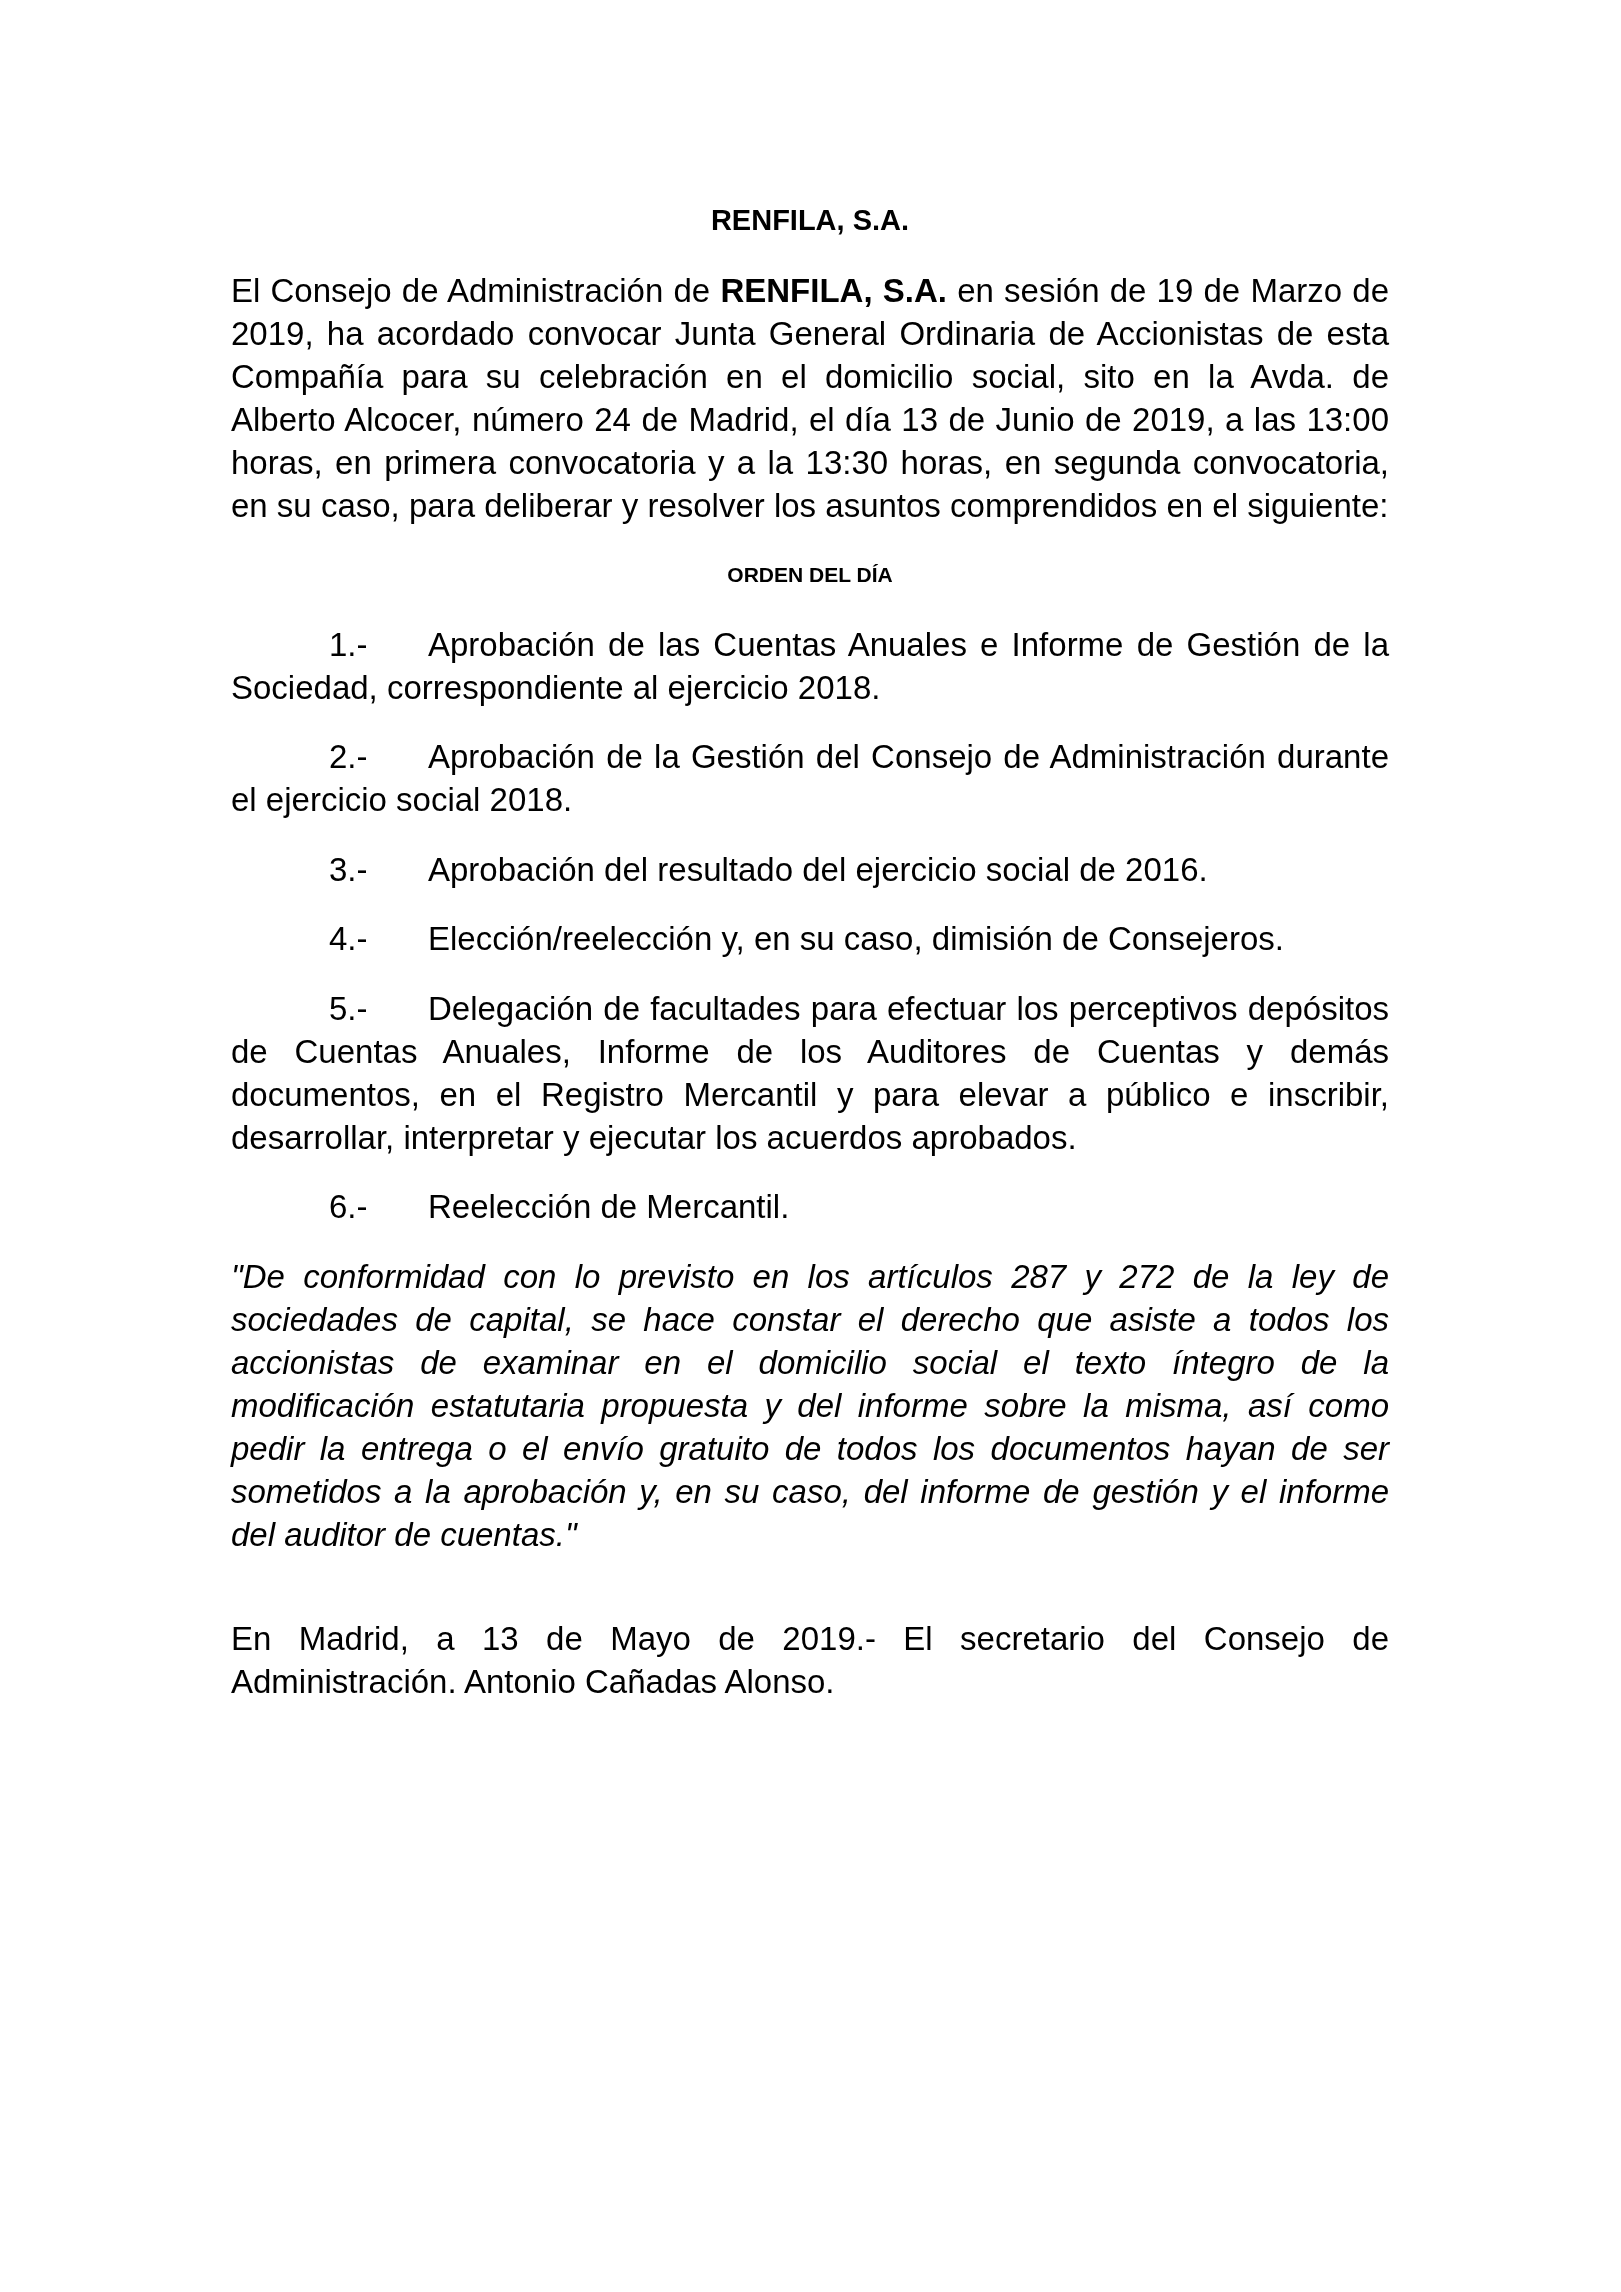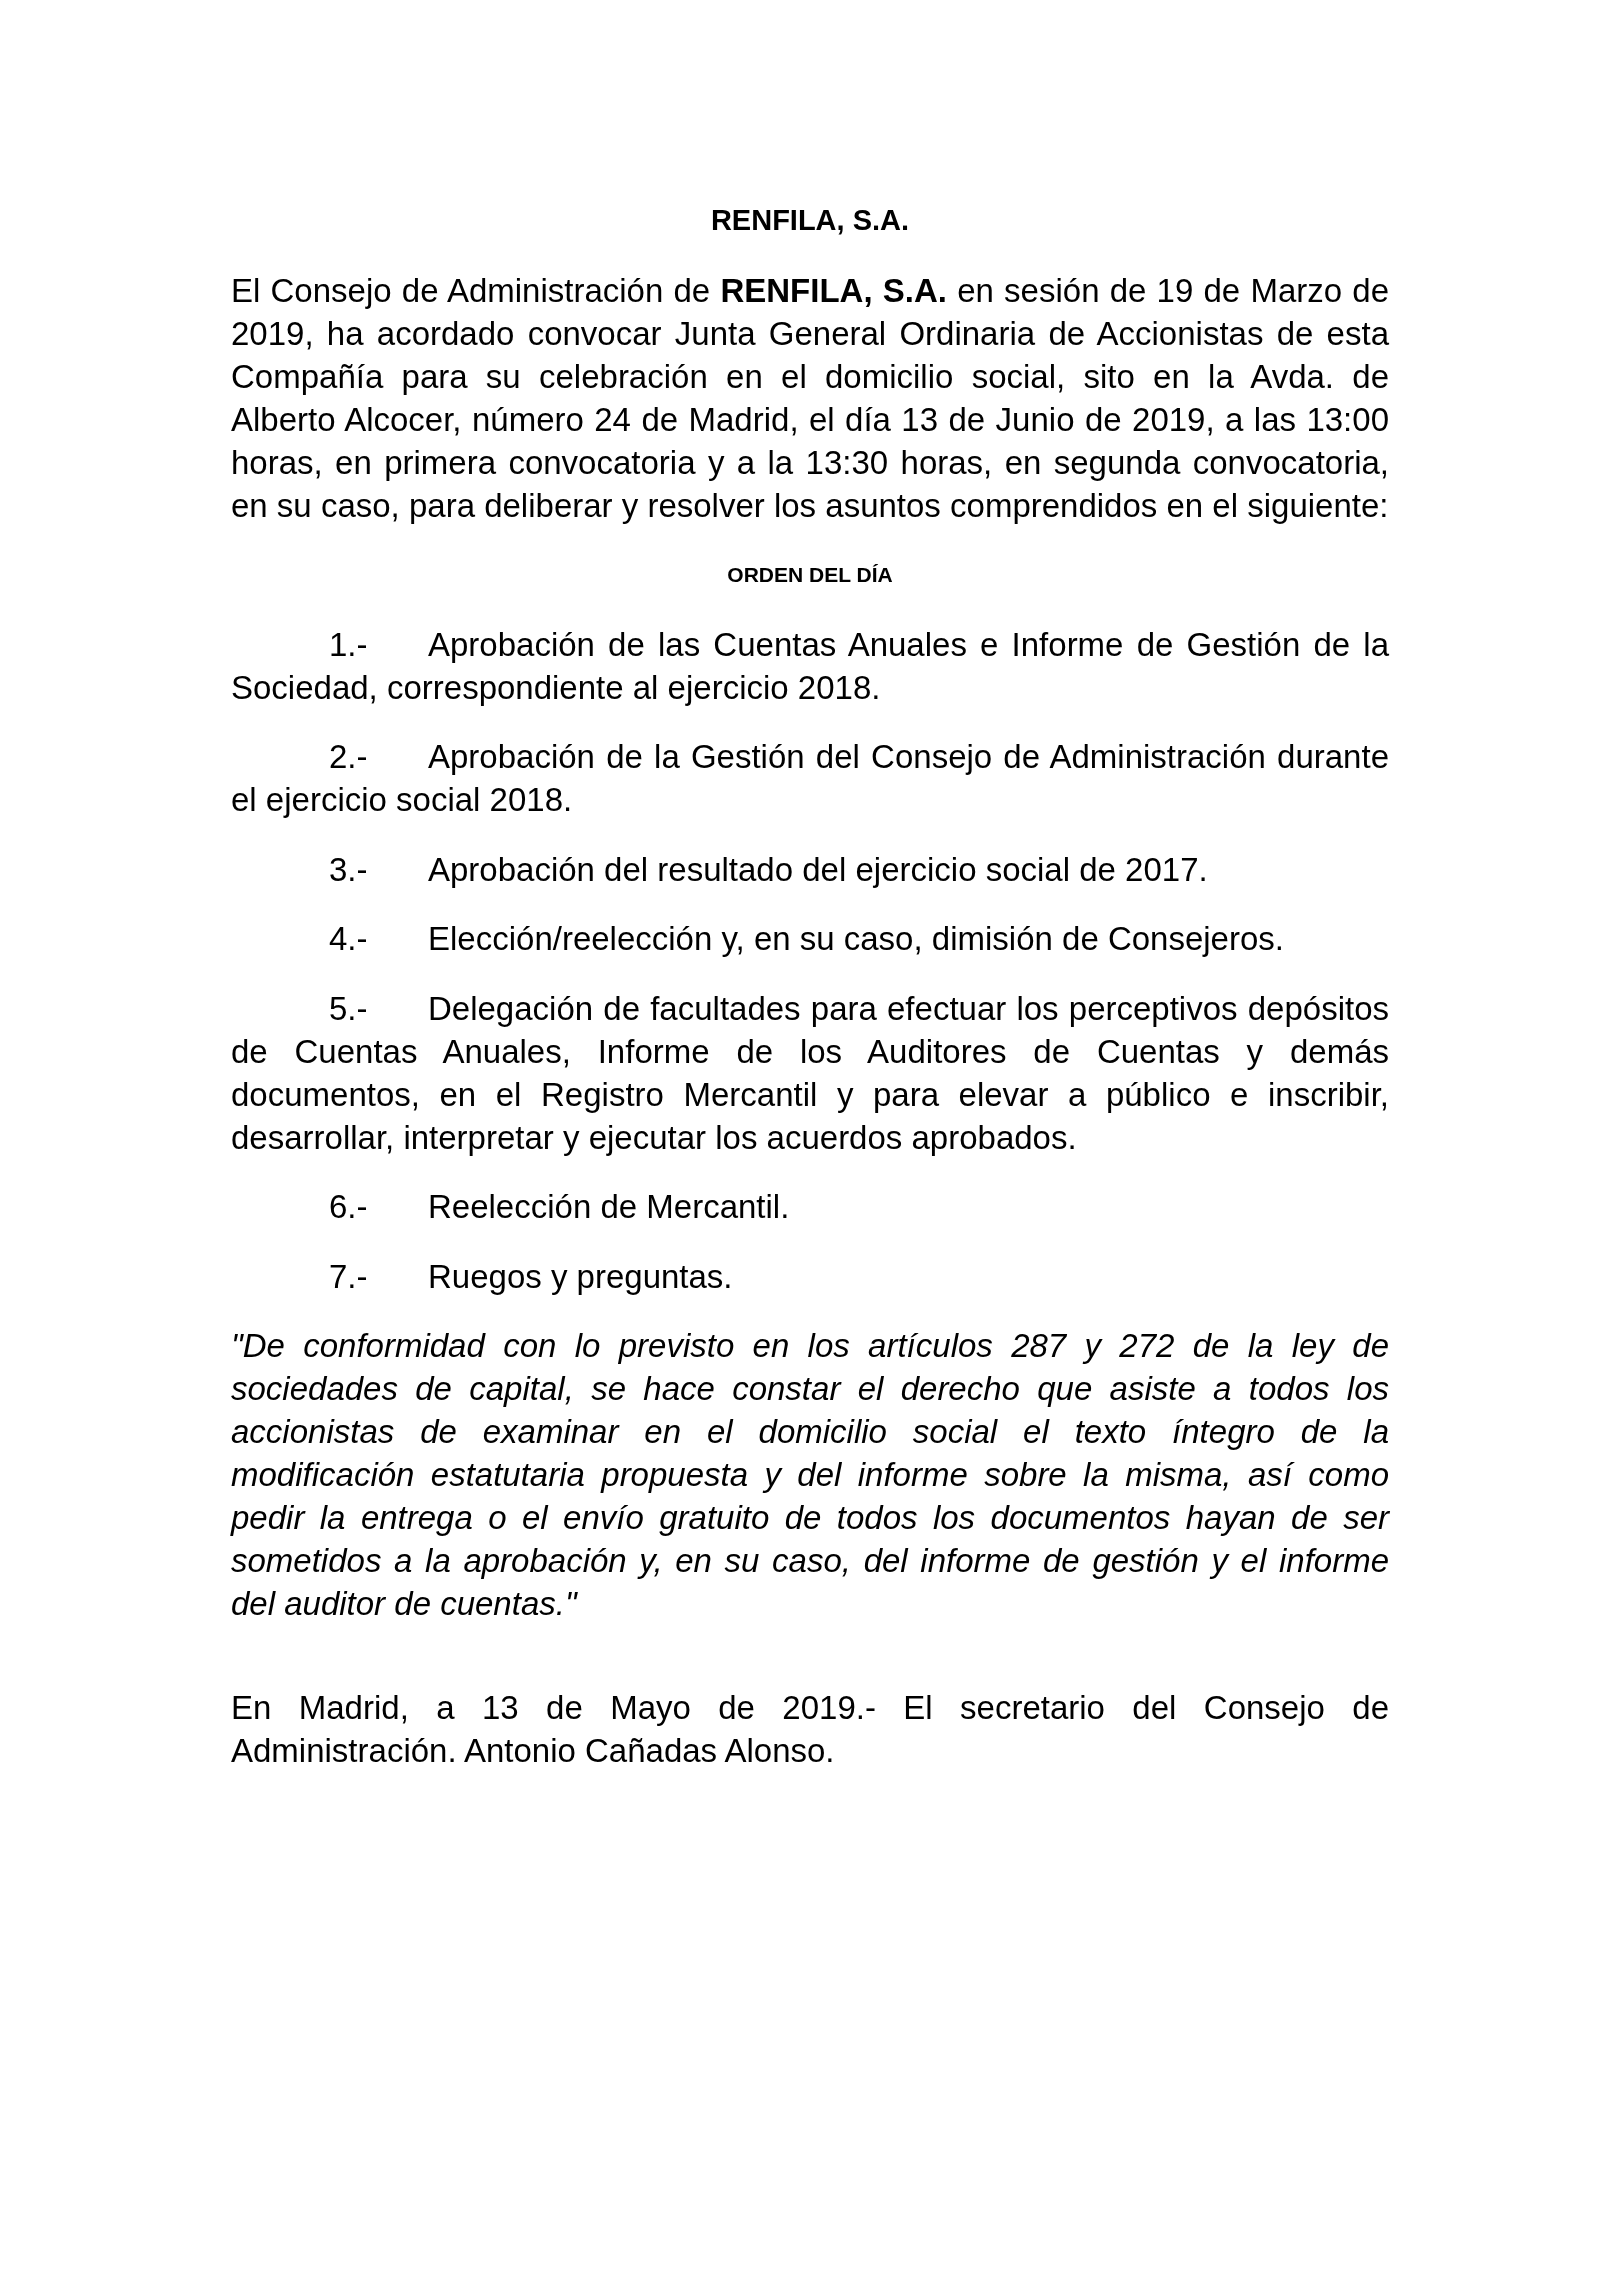--- a/index.html
+++ b/index.html
@@ -64,29 +64,28 @@
     <p class="doc-title">RENFILA, S.A.</p>
 
     <p class="intro"><span>El Consejo de Administración de </span><strong>RENFILA, S.A.</strong><span> en sesión de 19 de Marzo de 2019, ha acordado convocar Junta  General Ordinaria de Accionistas de esta Compañía para su celebración en el domicilio social, sito en la Avda. de Alberto Alcocer, número 24 de Madrid, el día 13 de Junio de 2019, a las 13:00 horas, en primera convocatoria y a la 13:30 horas, en segunda convocatoria, en su caso, para deliberar y resolver los asuntos comprendidos en el siguiente:</span></p>
 
     <p class="agenda-heading">ORDEN DEL DÍA</p>
 
     <p class="item"><span class="num">1.-</span><span>Aprobación de las Cuentas Anuales e Informe de Gestión de la Sociedad, correspondiente al ejercicio 2018.</span></p>
 
     <p class="item"><span class="num">2.-</span><span>Aprobación de la Gestión del Consejo de Administración durante el ejercicio social 2018.</span></p>
 
-    <p class="item"><span class="num">3.-</span><span>Aprobación del resultado del ejercicio social de 2017.</span></p>
+    <p class="item"><span class="num">3.-</span><span>Aprobación del resultado del ejercicio social de 2016.</span></p>
 
     <p class="item"><span class="num">4.-</span><span>Elección/reelección y, en su caso, dimisión de Consejeros.</span></p>
 
     <p class="item"><span class="num">5.-</span><span>Delegación de facultades para efectuar los perceptivos depósitos de Cuentas Anuales, Informe de los Auditores de Cuentas y demás documentos, en el Registro Mercantil y para elevar a público e inscribir, desarrollar, interpretar y ejecutar los acuerdos aprobados.</span></p>
 
     <p class="item"><span class="num">6.-</span><span>Reelección de Mercantil.</span></p>
 
-    <p class="item"><span class="num">7.-</span><span>Ruegos y preguntas.</span></p>
 
 
     <p class="quote">"De conformidad con lo previsto en los artículos 287 y 272 de la ley de sociedades de capital, se hace constar el derecho que asiste a todos los accionistas de examinar en el domicilio social el texto íntegro de la modificación estatutaria propuesta y del informe sobre la misma, así como pedir la entrega o el envío gratuito de todos los  documentos hayan de ser sometidos a la aprobación y, en su caso, del informe de gestión y el informe del auditor de cuentas."</p>
 
     <p class="closing">En Madrid, a 13 de Mayo de 2019.- El secretario del Consejo de Administración. Antonio Cañadas Alonso.</p>
 
   </div>
 </div>
 
 

